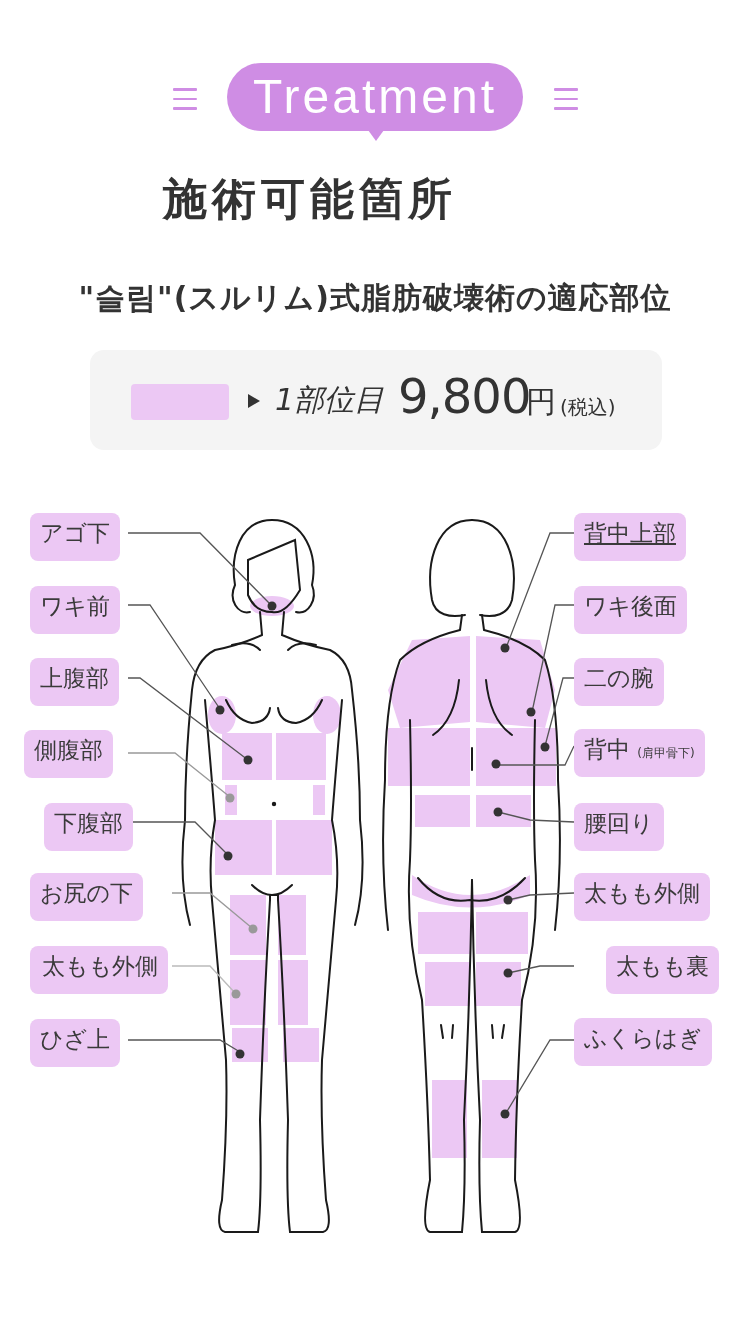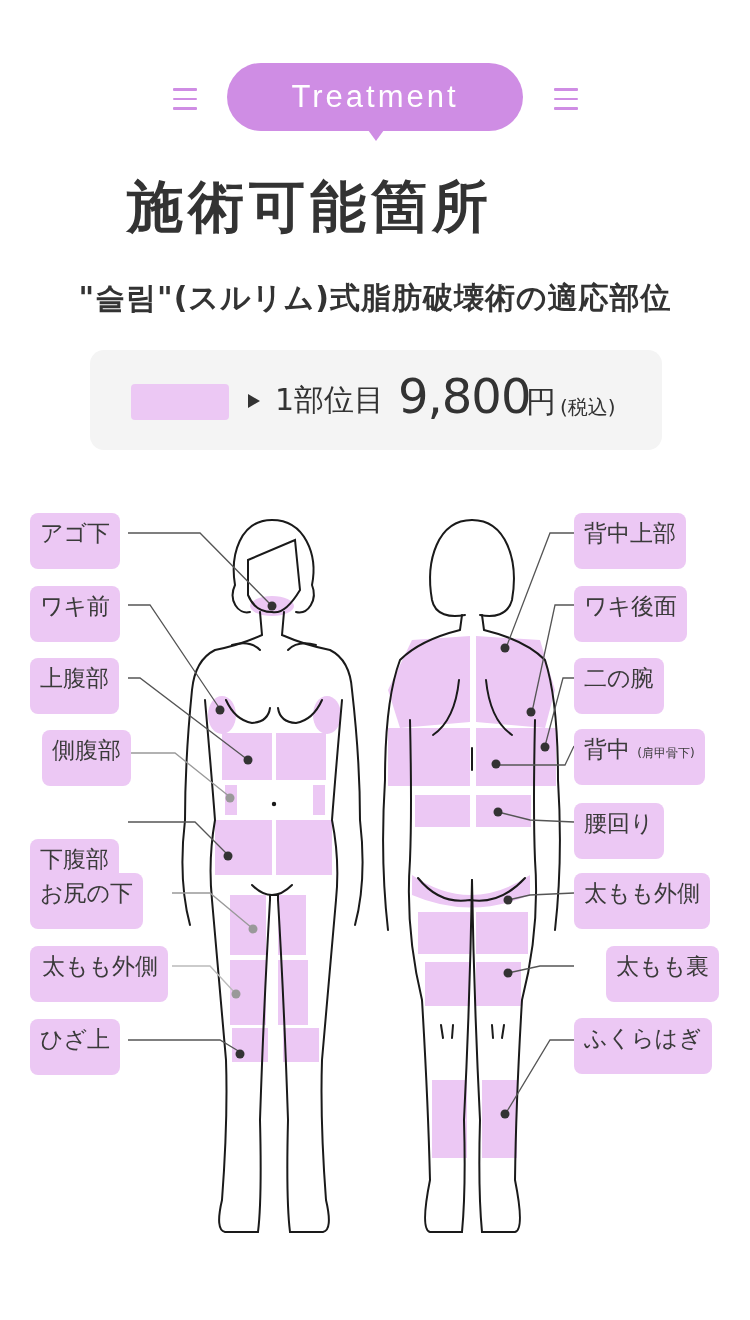--- a/index.html
+++ b/index.html
@@ -1,44 +1,44 @@
 <!DOCTYPE html>
 <html><head>
 <meta charset="utf-8">
 <style>
   html, body { margin:0; padding:0; background:#ffffff; }
   body { width:750px; height:1320px; position:relative; overflow:hidden;
          font-family:"DejaVu Sans", "Liberation Sans", sans-serif; color:#333; }
   .header { position:absolute; left:0; top:60px; width:750px; height:84px; }
   .bubble { position:absolute; left:227px; top:3px; width:296px; height:68px;
             background:#cf8de4; border-radius:34px; color:#fff;
-            font-size:31px; letter-spacing:3px; text-align:center; line-height:68px;
+            font-size:48px; letter-spacing:3px; text-align:center; line-height:68px;
             font-family:"Liberation Sans", sans-serif; }
   .bubble-tail { position:absolute; left:368px; top:70px; width:0; height:0;
                  border-left:8px solid transparent; border-right:8px solid transparent;
                  border-top:11px solid #cf8de4; }
   .lines-icon { position:absolute; top:28px; width:24px; height:22px; }
   .lines-icon span { display:block; height:2.5px; background:#cf8de4; margin-bottom:7px; border-radius:1px; }
   .title { position:absolute; left:0; top:170px; width:620px; text-align:center;
-           font-size:56px; font-weight:bold; letter-spacing:5px; color:#333; }
+           font-size:44px; font-weight:bold; letter-spacing:5px; color:#333; }
   .subtitle { position:absolute; left:0; top:278px; width:750px; text-align:center;
               font-size:30px; font-weight:bold; color:#333; letter-spacing:1px; }
   .price-box { position:absolute; left:90px; top:350px; width:572px; height:100px;
                background:#f4f4f4; border-radius:14px; }
   .swatch { position:absolute; left:41px; top:34px; width:98px; height:36px;
             background:#ecc8f4; border-radius:4px; }
   .tri { position:absolute; left:158px; top:44px; width:0; height:0;
          border-top:7px solid transparent; border-bottom:7px solid transparent;
          border-left:12px solid #333; }
-  .price-label { position:absolute; left:185px; top:30px; font-size:30px; color:#333; }
+  .price-label { position:absolute; left:185px; top:30px; font-size:30px; color:#333;font-style:italic; }
   .price-num { position:absolute; left:308px; top:18px; font-size:48px; color:#333; letter-spacing:-1px; }
   .price-yen { position:absolute; left:436px; top:32px; font-size:30px; color:#333; }
   .price-tax { position:absolute; left:470px; top:44px; font-size:20px; color:#333; }
   .figure-svg { position:absolute; left:0; top:480px; width:750px; height:780px; }
-  .tag { position:absolute; background:#ecc8f4; border-radius:8px; height:56px;
+  .tag { position:absolute; background:#ecc8f4; border-radius:8px; height:48px;
          line-height:40px; padding:0 10px; font-size:23px; color:#3a3a3a; white-space:nowrap; }
   .tag small { font-size:12px; }
 </style>
 </head>
 <body>
 
 <div class="header">
   <div class="lines-icon" style="left:173px;">
       <span></span>
       <span></span>
@@ -164,26 +164,26 @@
     <circle cx="498" cy="812" r="4.5"></circle>
     <circle cx="508" cy="900" r="4.5"></circle>
     <circle cx="508" cy="973" r="4.5"></circle>
     <circle cx="505" cy="1114" r="4.5"></circle>
   </g>
 </svg>
 
 <div class="tag" style="left:30px; top:513px;">アゴ下</div>
 <div class="tag" style="left:30px; top:586px;">ワキ前</div>
 <div class="tag" style="left:30px; top:658px;">上腹部</div>
-<div class="tag" style="left:42px; top:730px;">側腹部</div>
-<div class="tag" style="left:30px; top:803px;margin-top:36px;">下腹部</div>
+<div class="tag" style="left:24px; top:730px;">側腹部</div>
+<div class="tag" style="left:44px; top:803px;">下腹部</div>
 <div class="tag" style="left:30px; top:873px;">お尻の下</div>
 <div class="tag" style="left:30px; top:946px;padding-left:12px;">太もも外側</div>
 <div class="tag" style="left:30px; top:1019px;">ひざ上</div>
 
-<div class="tag" style="left:574px; top:513px;">背中上部</div>
+<div class="tag" style="left:574px; top:513px;text-decoration:underline;">背中上部</div>
 <div class="tag" style="left:574px; top:586px;">ワキ後面</div>
 <div class="tag" style="left:574px; top:658px;">二の腕</div>
 <div class="tag" style="left:574px; top:729px;"><span>背中</span> <small>(肩甲骨下)</small></div>
 <div class="tag" style="left:574px; top:803px;">腰回り</div>
 <div class="tag" style="left:574px; top:873px;">太もも外側</div>
 <div class="tag" style="left:574px; top:946px;margin-left:32px;">太もも裏</div>
 <div class="tag" style="left:574px; top:1018px;">ふくらはぎ</div>
 
 </body></html>

